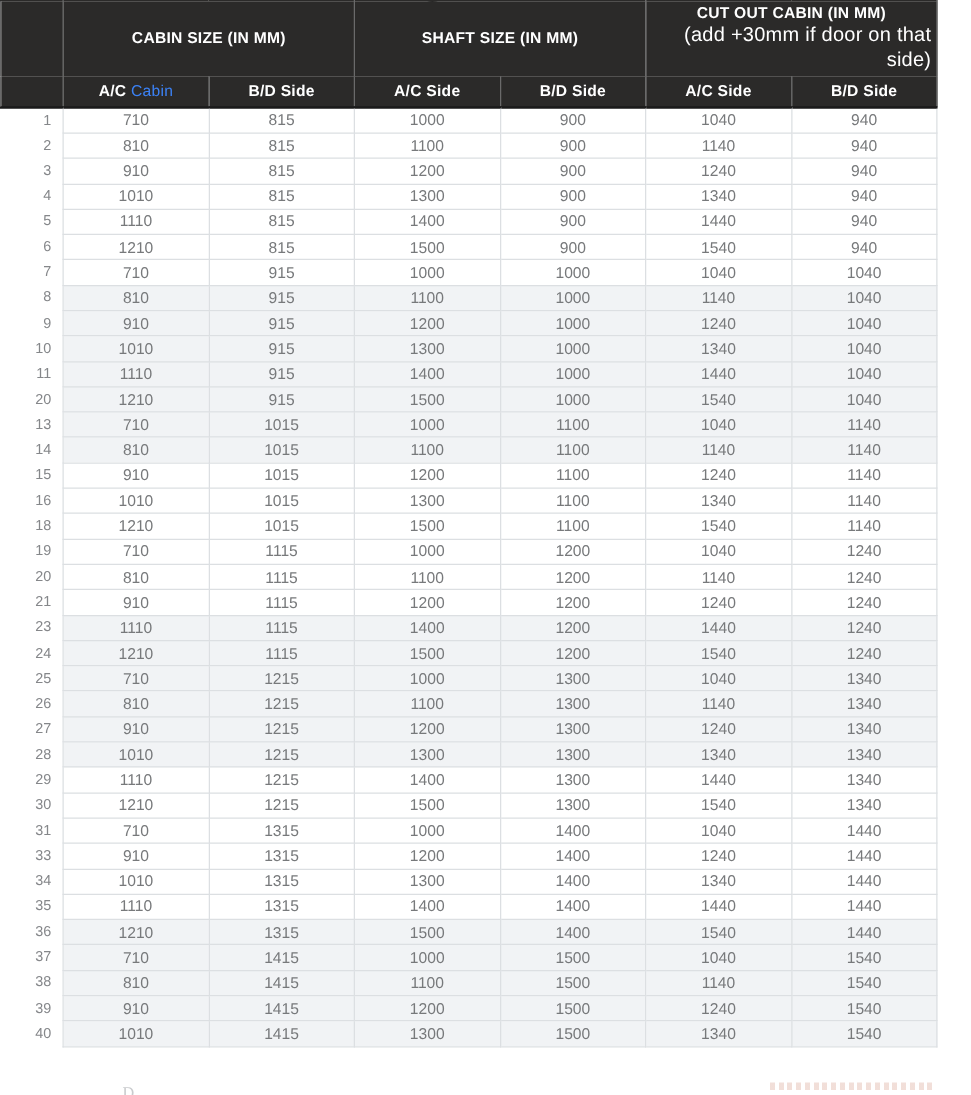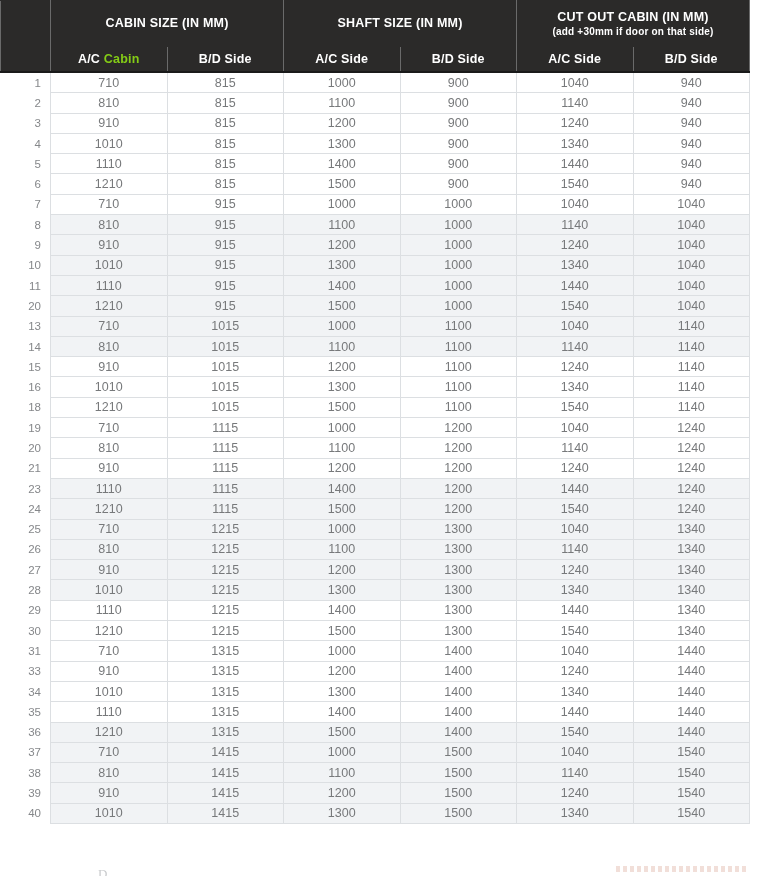--- a/index.html
+++ b/index.html
@@ -63,32 +63,33 @@
   }
   thead tr.group-row th {
     height: 42px;
     font-size: 12.5px;
     line-height: 1.25;
     padding: 2px 4px;
     border-top: 1px solid #2b2a29;
   }
   thead tr.group-row th .sub {
     display: block;
-    font-size: 10px;
-    font-weight: bold;
+    font-size: 16px;
+    font-weight: normal;
+    text-align: right;
   }
   thead tr.sub-row th {
     height: 22px;
     font-size: 12.5px;
     padding: 1px 4px;
     border-bottom: 2px solid #1a1a1a;
   }
   thead tr.sub-row th .dim {
-    color: #84cc16;
-    font-weight: bold;
+    color: #3b82f6;
+    font-weight: normal;
   }
 
   
   tbody td {
     height: 19.3px;
     font-size: 12.5px;
     text-align: center;
     vertical-align: middle;
     color: #77797b;
     border-bottom: 1px solid #dcdfe2;

